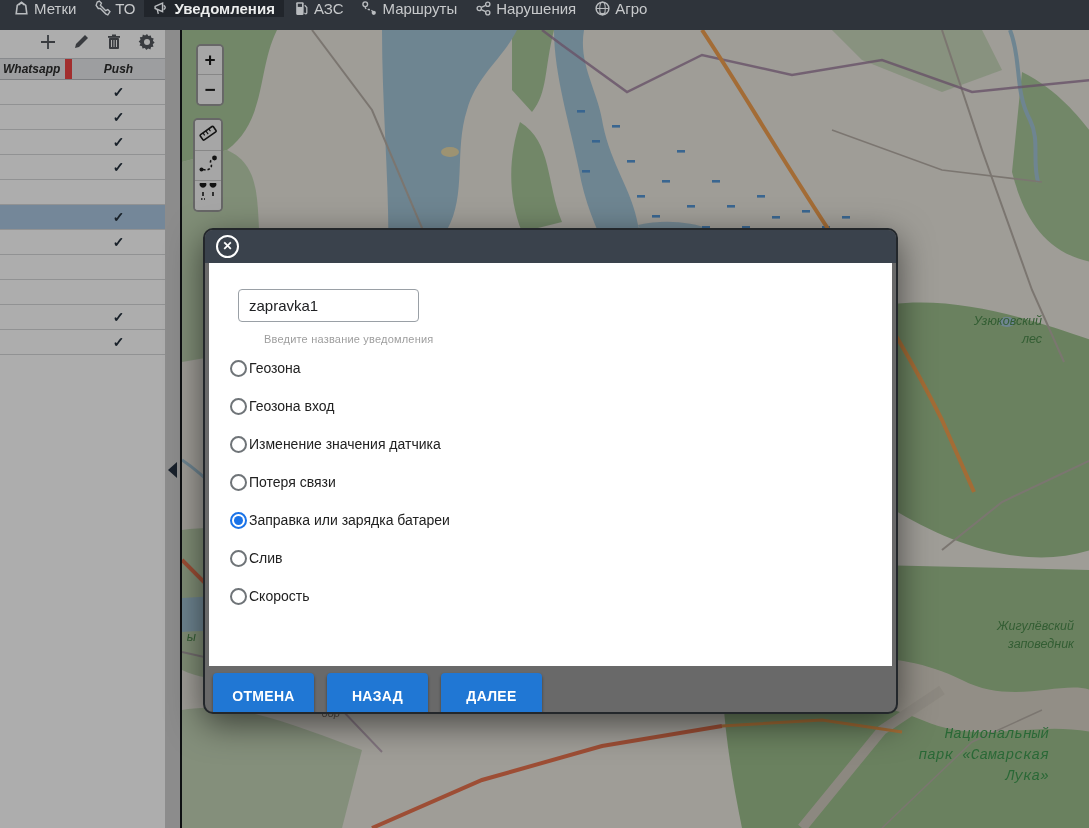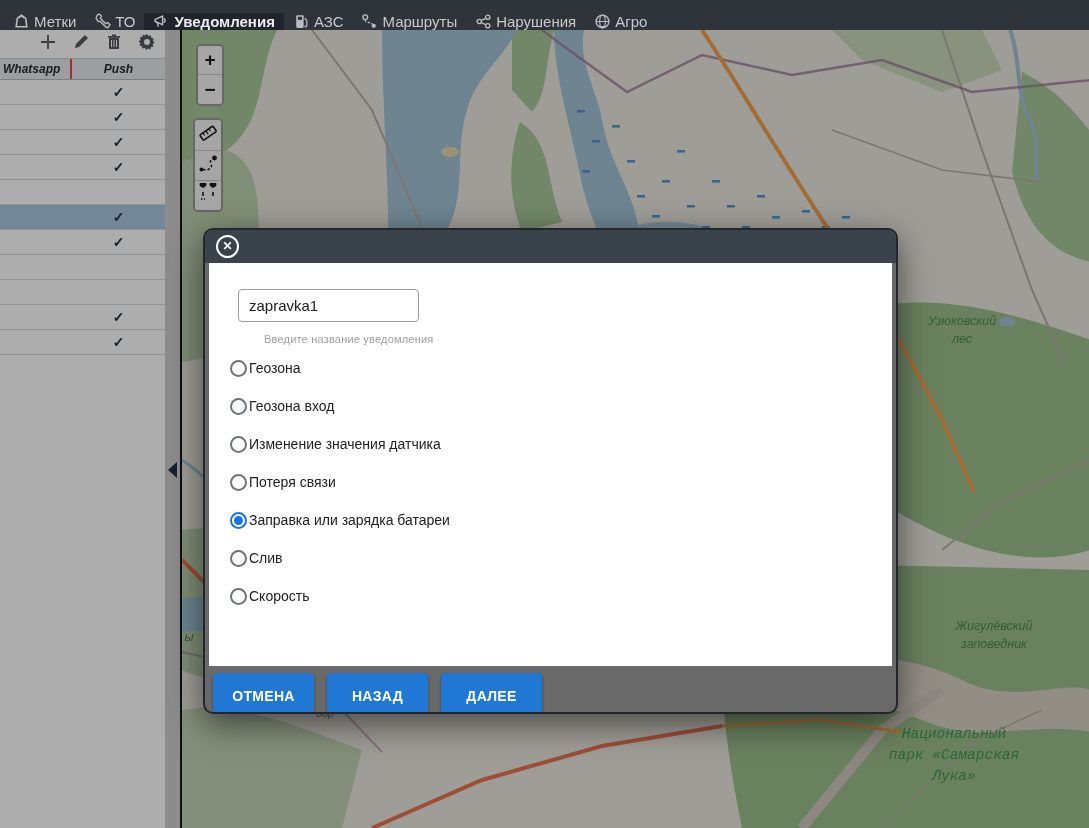--- a/index.html
+++ b/index.html
@@ -2,54 +2,54 @@
 <html><head>
 <meta charset="utf-8">
 <style>
   * { margin:0; padding:0; box-sizing:border-box; }
   html,body { width:1089px; height:828px; overflow:hidden; background:#2f343b;
               font-family:"Liberation Sans", sans-serif; }
   .stage { position:relative; width:1089px; height:828px; overflow:hidden; }
 
   
   .topbar { position:absolute; left:0; top:0; width:100%; height:30px; background:#2f343b;
-            display:flex; align-items:flex-end; padding-left:4px; z-index:10; }
+            display:flex; align-items:flex-start; padding-left:4px; z-index:10; }
   .nav-item { display:flex; align-items:center; gap:4px; padding:0 9px; font-size:15px;
               color:#c7c9cb; cursor:pointer; white-space:nowrap; }
   .nav-item.active { background:#21252b; color:#eceded; font-weight:bold; }
   .nav-icon { display:inline-flex; width:17px; height:17px; }
   .nav-icon svg { width:17px; height:17px; }
 
   
   .sidebar { position:absolute; left:0; top:30px; width:165px; bottom:0; background:#ffffff; z-index:1; }
   .side-toolbar { height:28px; display:flex; justify-content:flex-end; align-items:center;
                   gap:13px; padding-right:8px; background:#fff; }
   .tool-btn { width:20px; height:20px; display:flex; align-items:center; justify-content:center; cursor:pointer; }
   .tool-btn svg { width:18px; height:18px; }
   .thead { height:22px; background:#e7e9ec; border-top:1px solid #c9ccd0; border-bottom:1px solid #b9bcc0;
            display:flex; align-items:center; font-size:12px; font-weight:bold; font-style:italic; color:#2b2b2b; }
-  .th-whatsapp { width:72px; padding-left:3px; border-right:2px solid #ef4444; height:100%; display:flex; align-items:center; }
+  .th-whatsapp { width:72px; padding-left:3px; border-right:7px solid #ef4444; height:100%; display:flex; align-items:center; }
   .th-push { flex:1; text-align:center; }
   .srow { height:25px; border-bottom:1px solid #d6d7d9; display:flex; cursor:pointer; background:#fff; }
   .srow.selected { background:#abc8e2; }
   .srow .c1 { width:72px; }
   .srow .c2 { flex:1; text-align:center; line-height:24px; font-size:14px; font-weight:bold; color:#26323e; }
 
   
   .gutter { position:absolute; left:165px; top:30px; width:15px; bottom:0; background:#cecece; z-index:1; cursor:pointer; }
   .collapse-arrow { position:absolute; left:3px; top:432px; width:0; height:0;
                     border-top:8px solid transparent; border-bottom:8px solid transparent;
                     border-right:9px solid #243040; }
 
   
   .map { position:absolute; left:180px; top:30px; right:0; bottom:0; border-left:2px solid #15181b;
          background:#eae7df; z-index:1; overflow:hidden; }
   .map svg.basemap { position:absolute; left:0; top:0; }
   .map-label { position:absolute; font-style:italic; color:#4c8a4c; font-size:12.5px;
-               text-align:center; white-space:pre-line; line-height:1.45; pointer-events:none; }
+               text-align:right; white-space:pre-line; line-height:1.45; pointer-events:none; }
   .map-label.lg { font-size:14.5px; color:#3f9a50; }
   .map-label.gray { color:#83796f; font-size:11px; }
 
   .zoom-ctrl { position:absolute; left:14px; top:14px; width:28px; border:2px solid rgba(0,0,0,0.38);
                border-radius:5px; overflow:hidden; background:#f5f5f5; }
   .zoom-btn { height:29px; display:flex; align-items:center; justify-content:center;
               font-size:19px; font-weight:bold; color:#1c1c1c; cursor:pointer; background:#f5f5f5; }
   .zoom-btn:first-child { border-bottom:1px solid #c7c7c7; }
   .tools-ctrl { position:absolute; left:11px; top:88px; width:30px; border:2px solid rgba(0,0,0,0.38);
                 border-radius:5px; overflow:hidden; background:#f5f5f5; }

